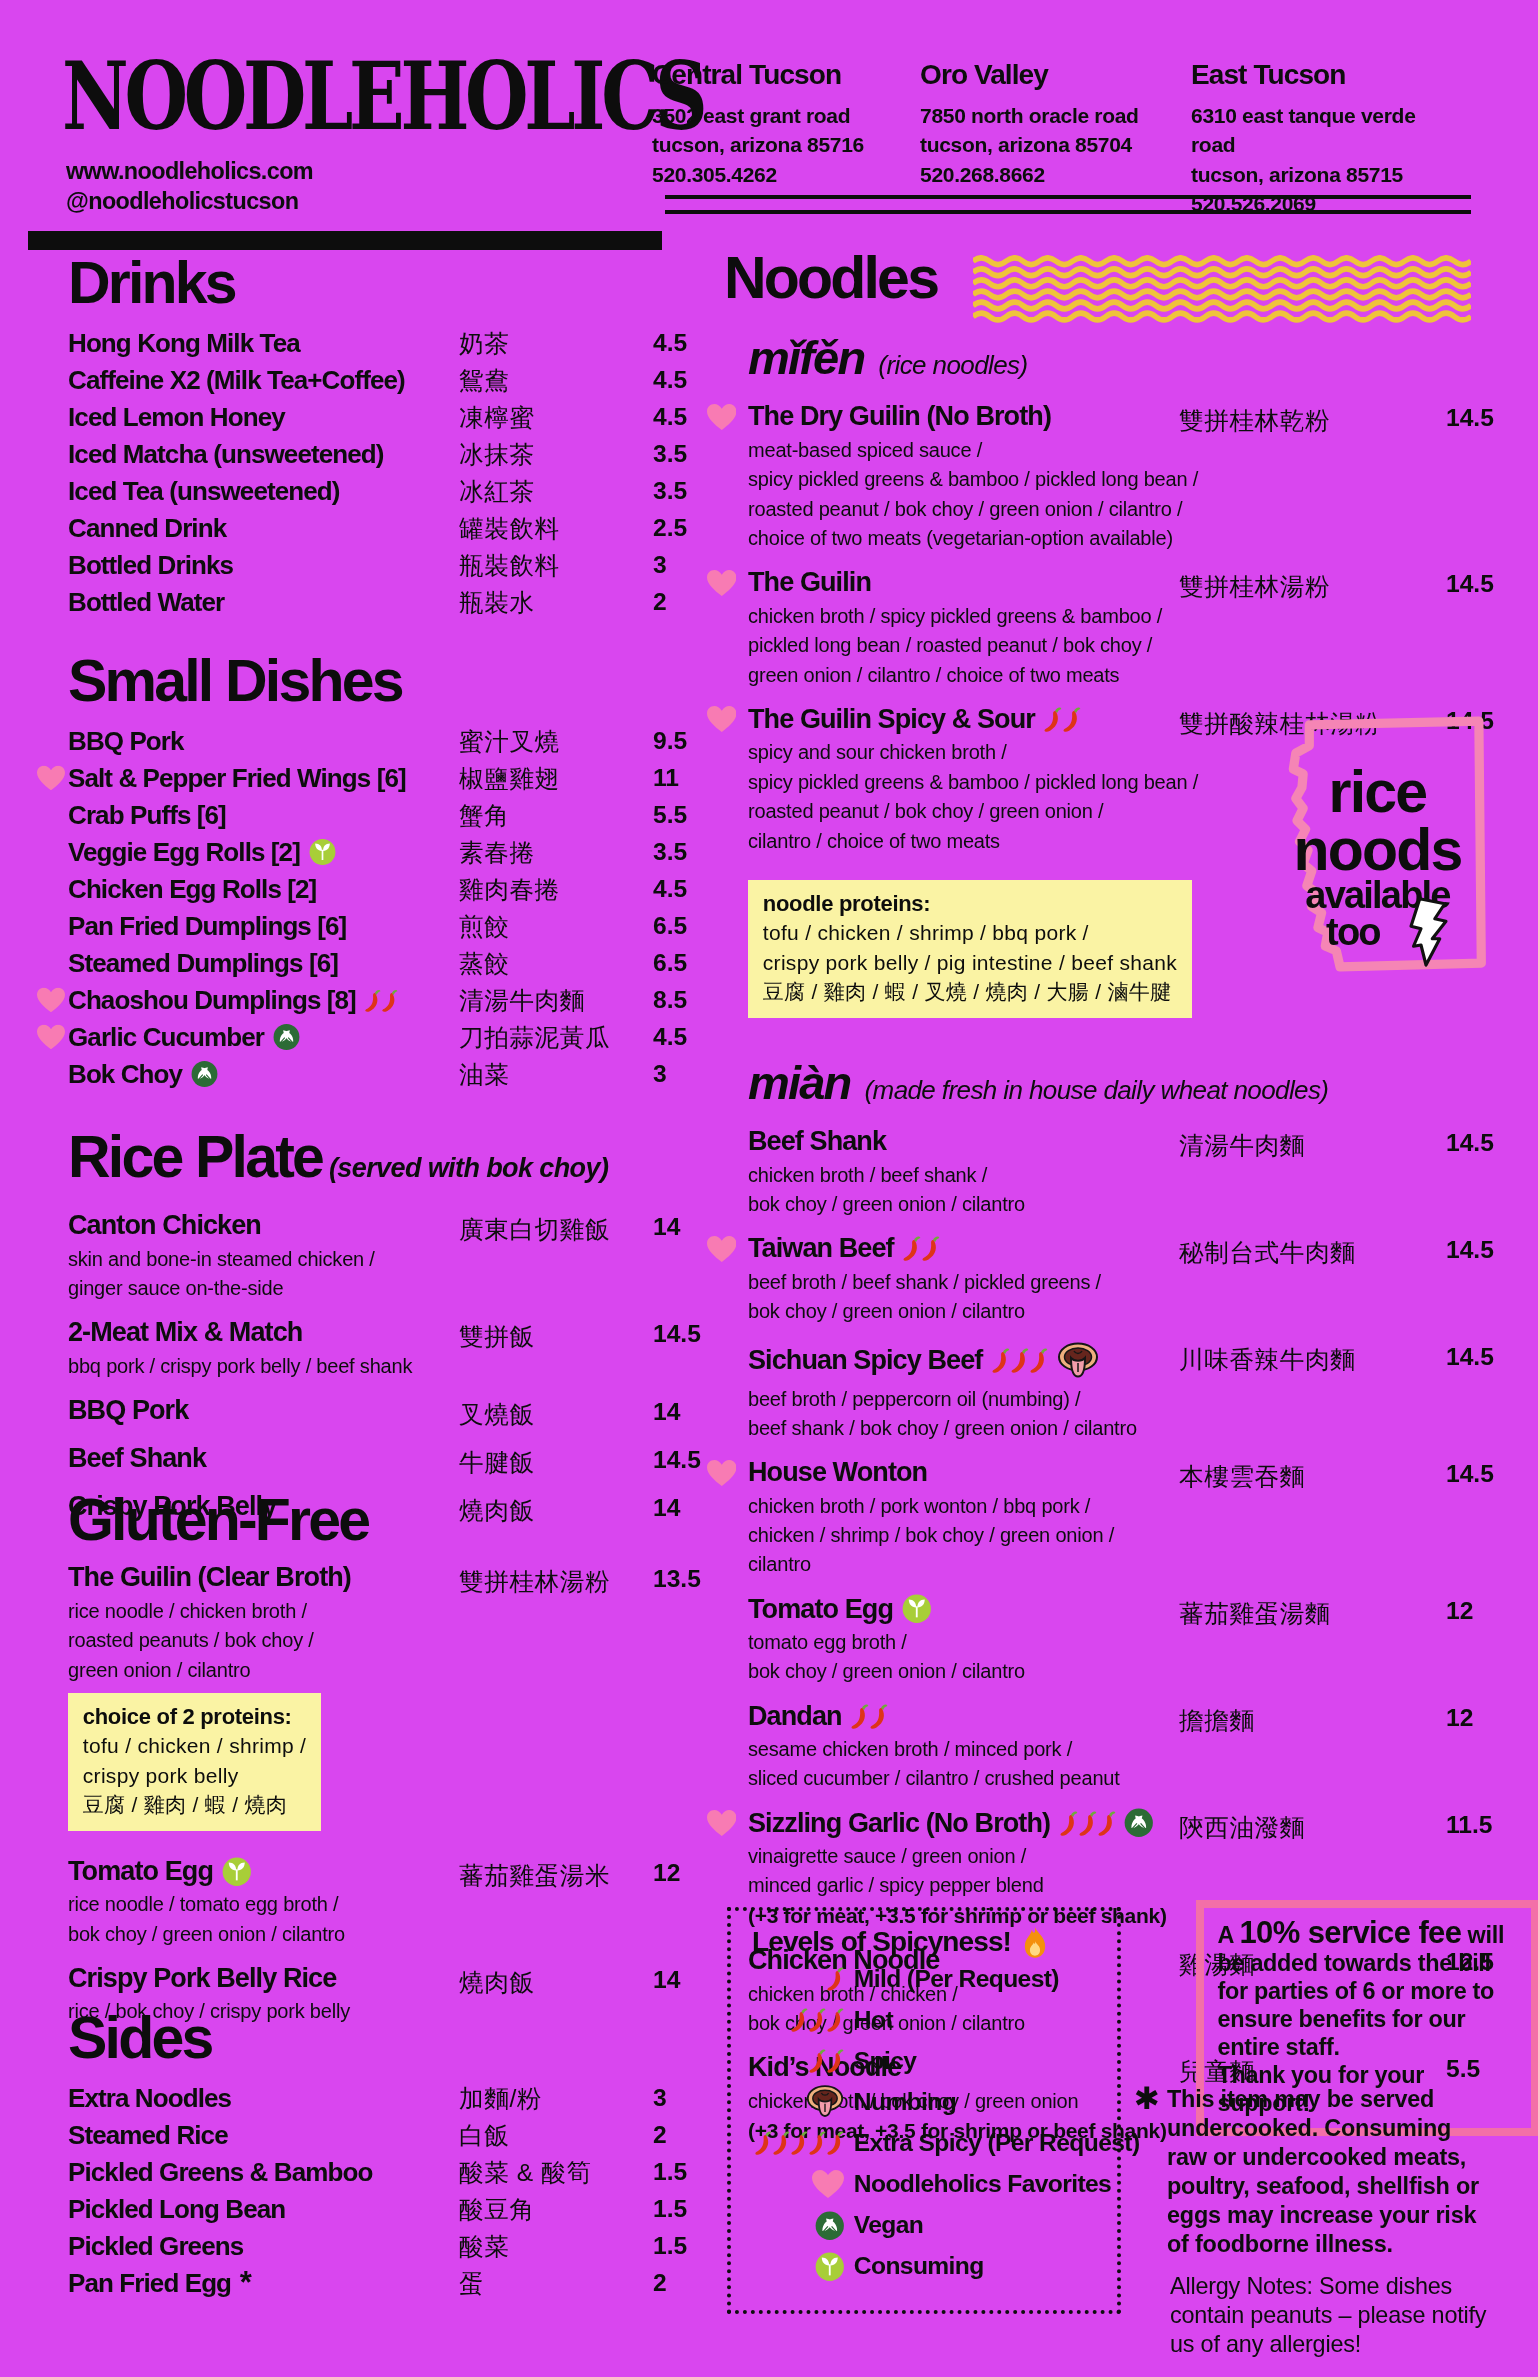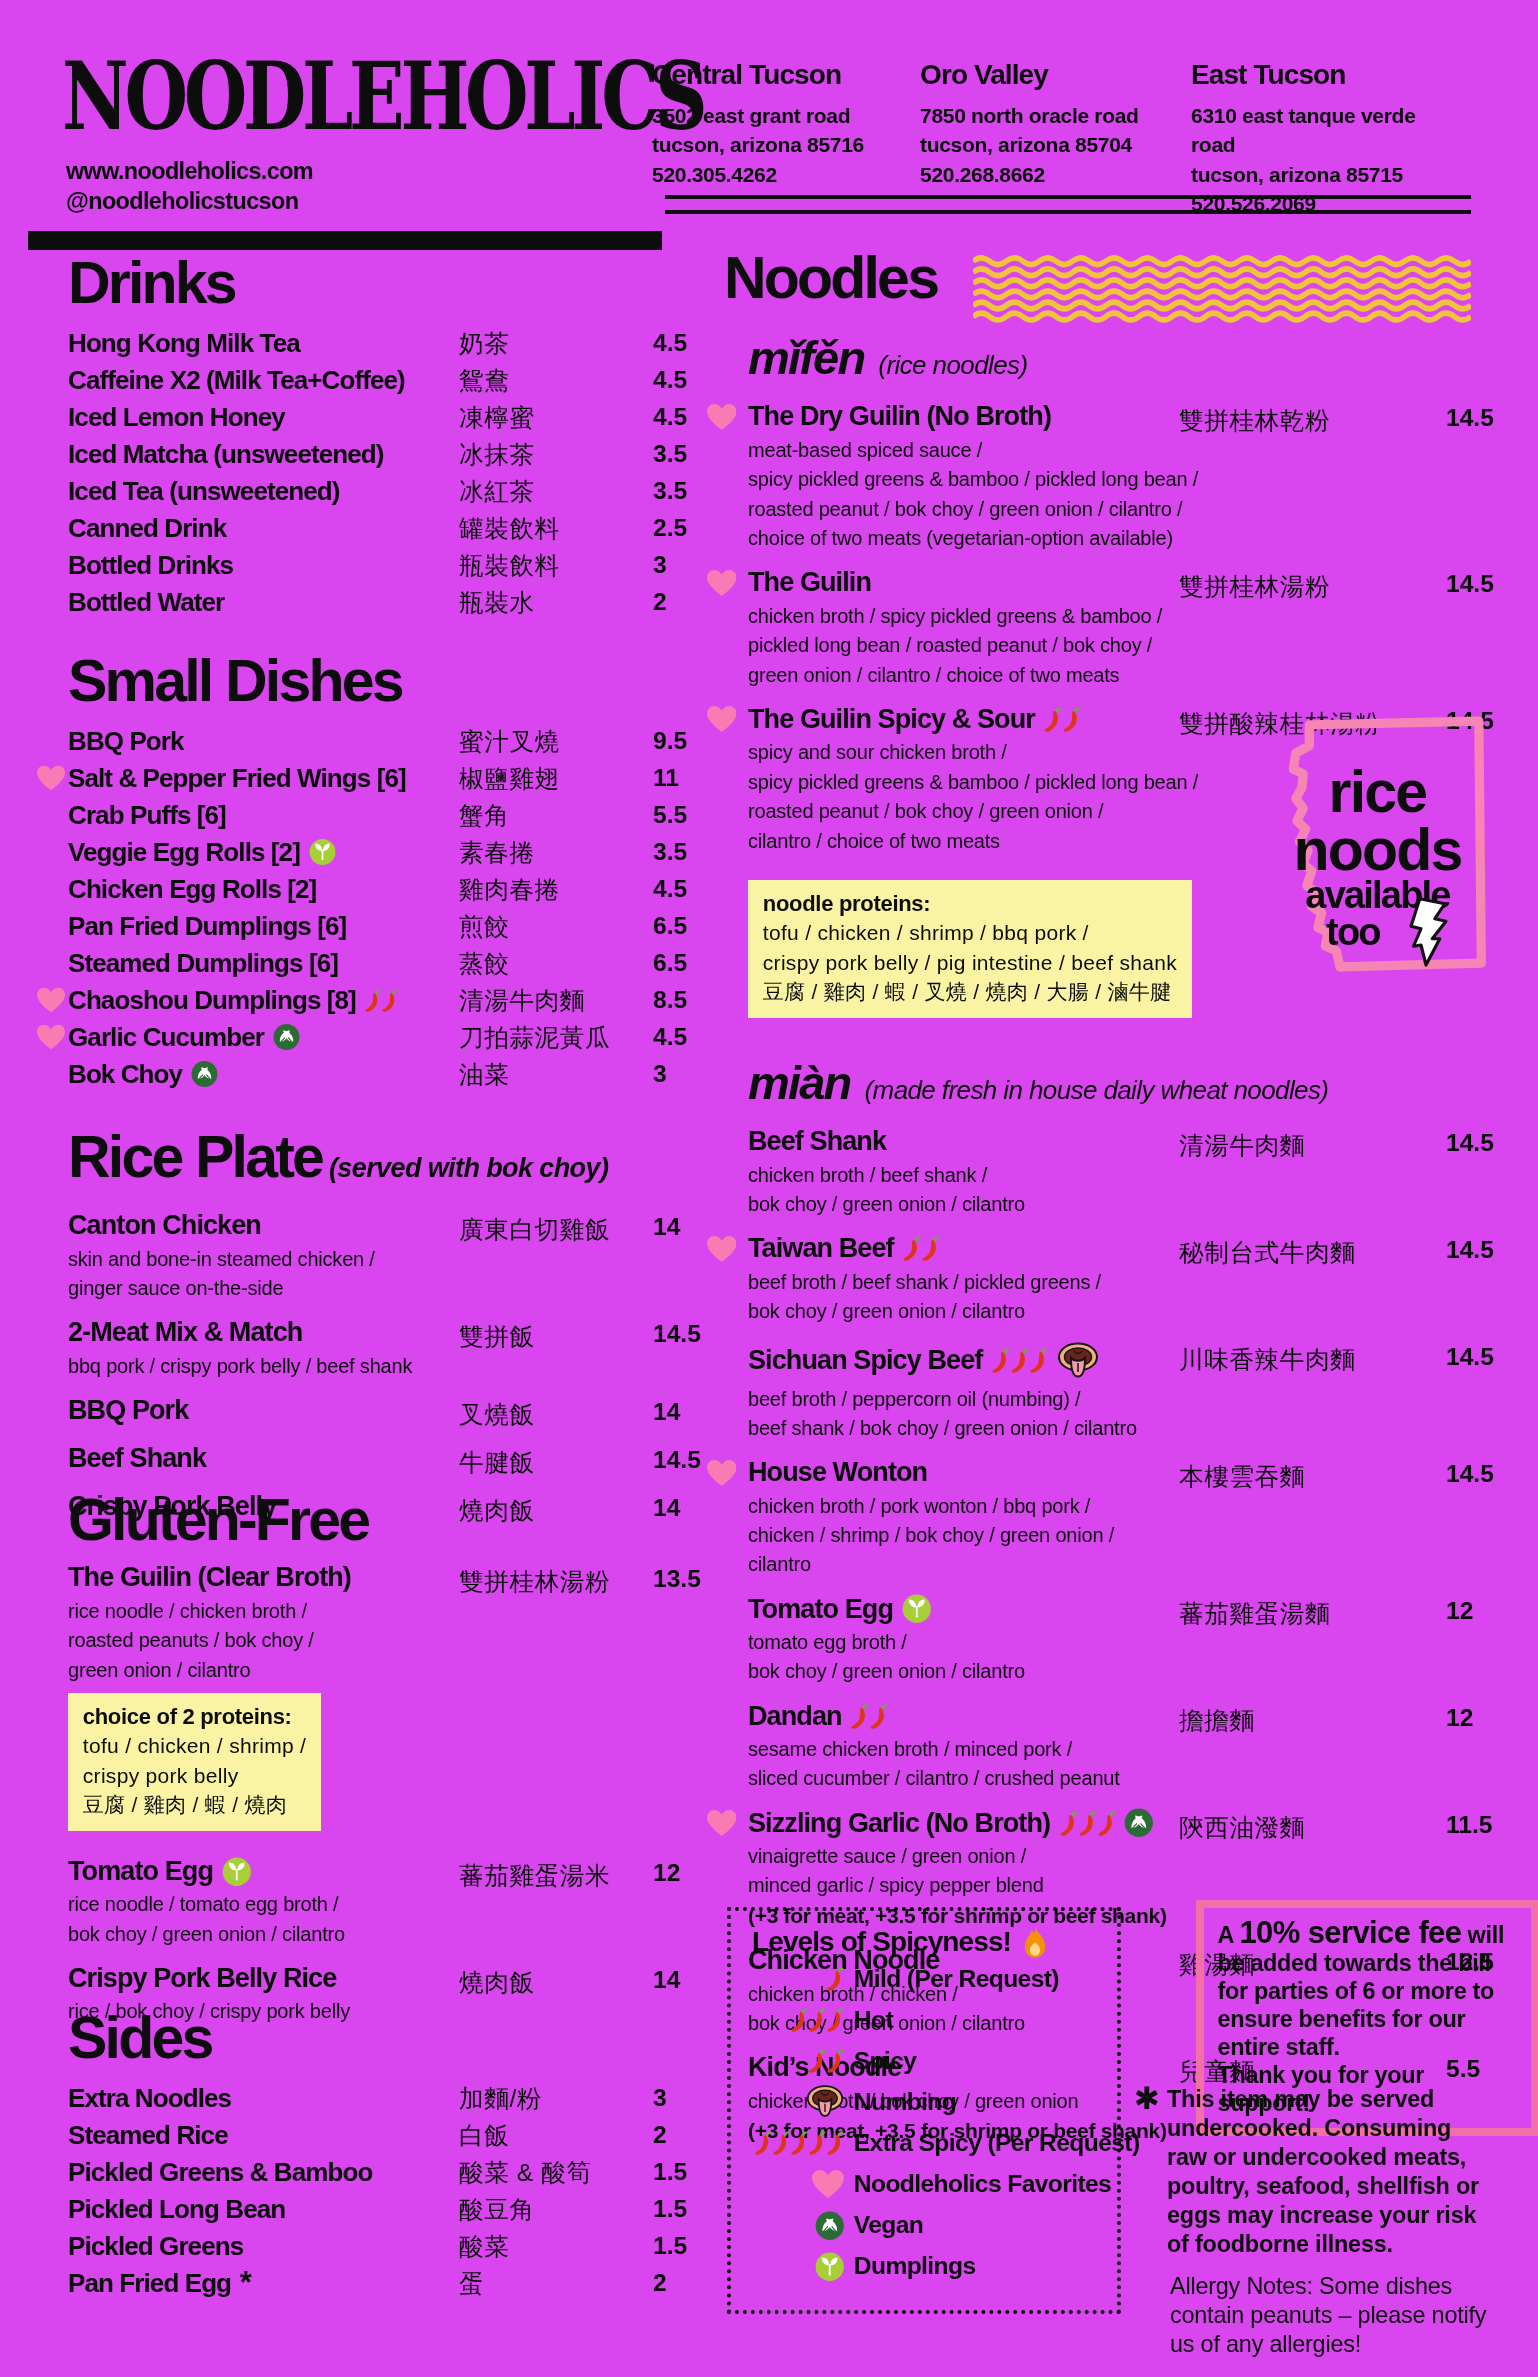--- a/index.html
+++ b/index.html
@@ -735,21 +735,21 @@
         </div>
         <div class="lrow2">
           <span class="ic">
             <span class="ico"><svg width="29.5" height="29.5" viewBox="0 0 48 48">
                 <circle cx="24" cy="24" r="23" fill="#A8CE38"></circle>
                 <path d="M22.5 38 L22.5 20 L25.5 20 L25.5 38 Z" fill="#fff"></path>
                 <path d="M23 22 C15 22 11 16 11 9 C19 9 23 14 23 22 Z" fill="#fff"></path>
                 <path d="M25 22 C33 22 37 16 37 9 C29 9 25 14 25 22 Z" fill="#fff"></path>
               </svg></span>
           </span>
-          <span class="lab">Dumplings</span>
+          <span class="lab">Consuming</span>
         </div>
       </div>
   </div>
 
   <div id="service-box">
     <span>A </span><span class="big">10% service fee</span><span> will be added towards the bill for parties of 6 or more to ensure benefits for our entire staff.</span><br>
     <span>Thank you for your support!</span>
   </div>
 
   <div id="note-undercooked" class="noteblk">

